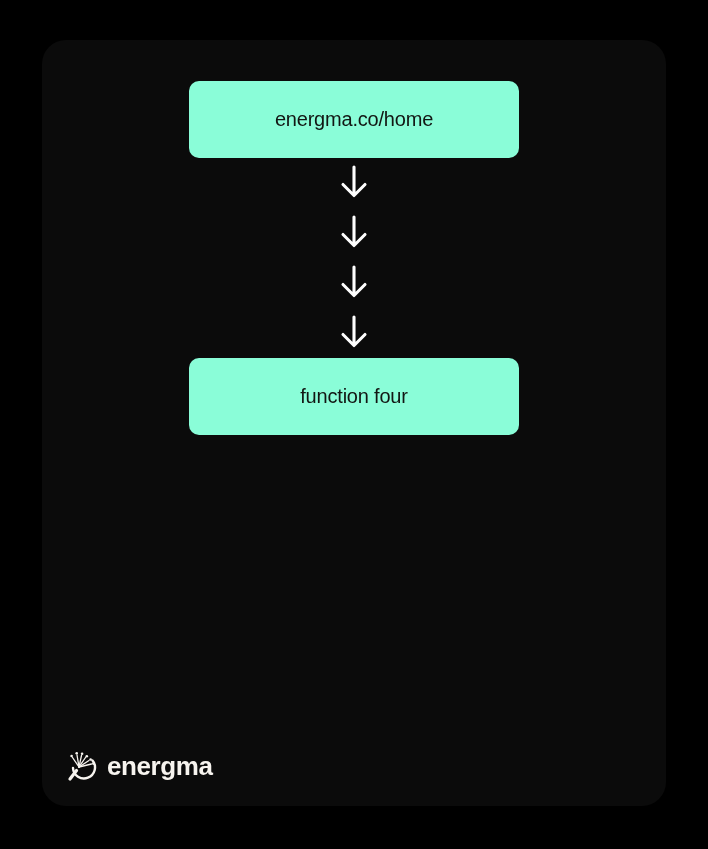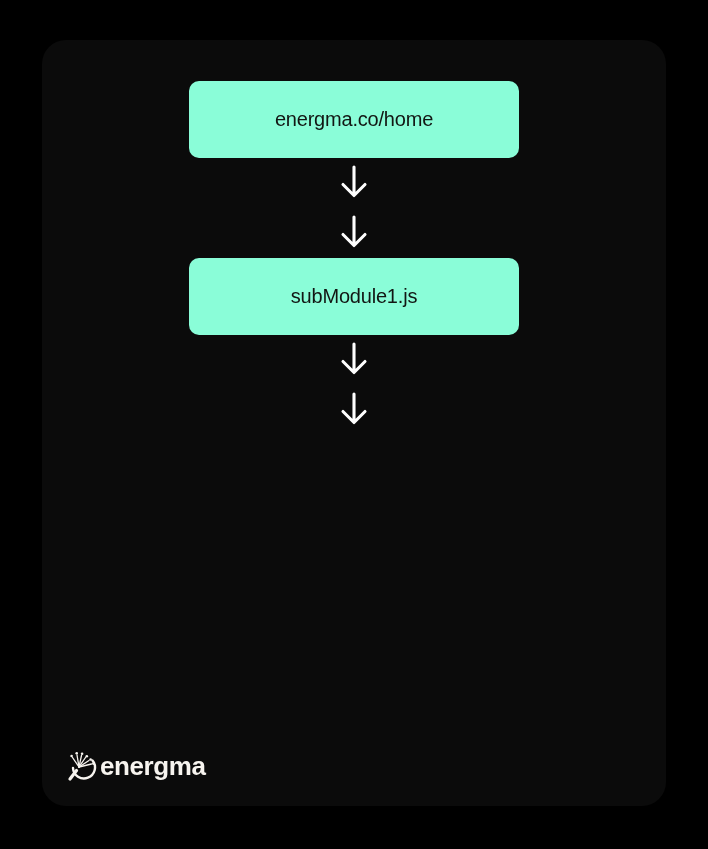--- a/index.html
+++ b/index.html
@@ -52,20 +52,21 @@
     align-items: center;
     justify-content: center;
     color: var(--arrow);
   }
   .arrow-wrap svg { display: block; }
   .logo {
     position: absolute;
     left: 24px; bottom: 23px;
     display: flex;
     align-items: center;
+    gap: 7px;
     color: var(--logo-fg);
     margin-top: 16px;
   }
   .logo-icon svg { display: block; }
   .logo-text {
     font-size: 26px;
     font-weight: bold;
     letter-spacing: -0.4px;
   }
 </style>
@@ -87,37 +88,37 @@
         </svg>
       </div>
 
 
       <div class="arrow-wrap">
         <svg width="34" height="38" viewBox="0 0 34 38" fill="none" aria-hidden="true">
           <path d="M17 3 V31 M6 20.5 L17 31.5 L28 20.5" stroke="currentColor" stroke-width="3.1" stroke-linecap="round" stroke-linejoin="round"></path>
         </svg>
       </div>
 
-      <div class="node">
-        <span>subModule1.js</span>
-      </div>
 
       <div class="arrow-wrap">
         <svg width="34" height="38" viewBox="0 0 34 38" fill="none" aria-hidden="true">
           <path d="M17 3 V31 M6 20.5 L17 31.5 L28 20.5" stroke="currentColor" stroke-width="3.1" stroke-linecap="round" stroke-linejoin="round"></path>
         </svg>
       </div>
 
 
       <div class="arrow-wrap">
         <svg width="34" height="38" viewBox="0 0 34 38" fill="none" aria-hidden="true">
           <path d="M17 3 V31 M6 20.5 L17 31.5 L28 20.5" stroke="currentColor" stroke-width="3.1" stroke-linecap="round" stroke-linejoin="round"></path>
         </svg>
       </div>
 
+      <div class="node">
+        <span>function four</span>
+      </div>
 
     </div>
 
     <div class="logo">
       <span class="logo-icon">
         <svg width="34" height="34" viewBox="0 0 34 34" fill="none" aria-hidden="true">
           <path d="M4 30 L10.5 21.5" stroke="currentColor" stroke-width="3.2" stroke-linecap="round"></path>
           <path d="M7 19 A 11 11 0 1 0 26.5 11.5" stroke="currentColor" stroke-width="2.4" stroke-linecap="round"></path>
           <g stroke="currentColor" stroke-width="1.3" stroke-linecap="round">
             <path d="M13 18 L6.5 8.5"></path>

